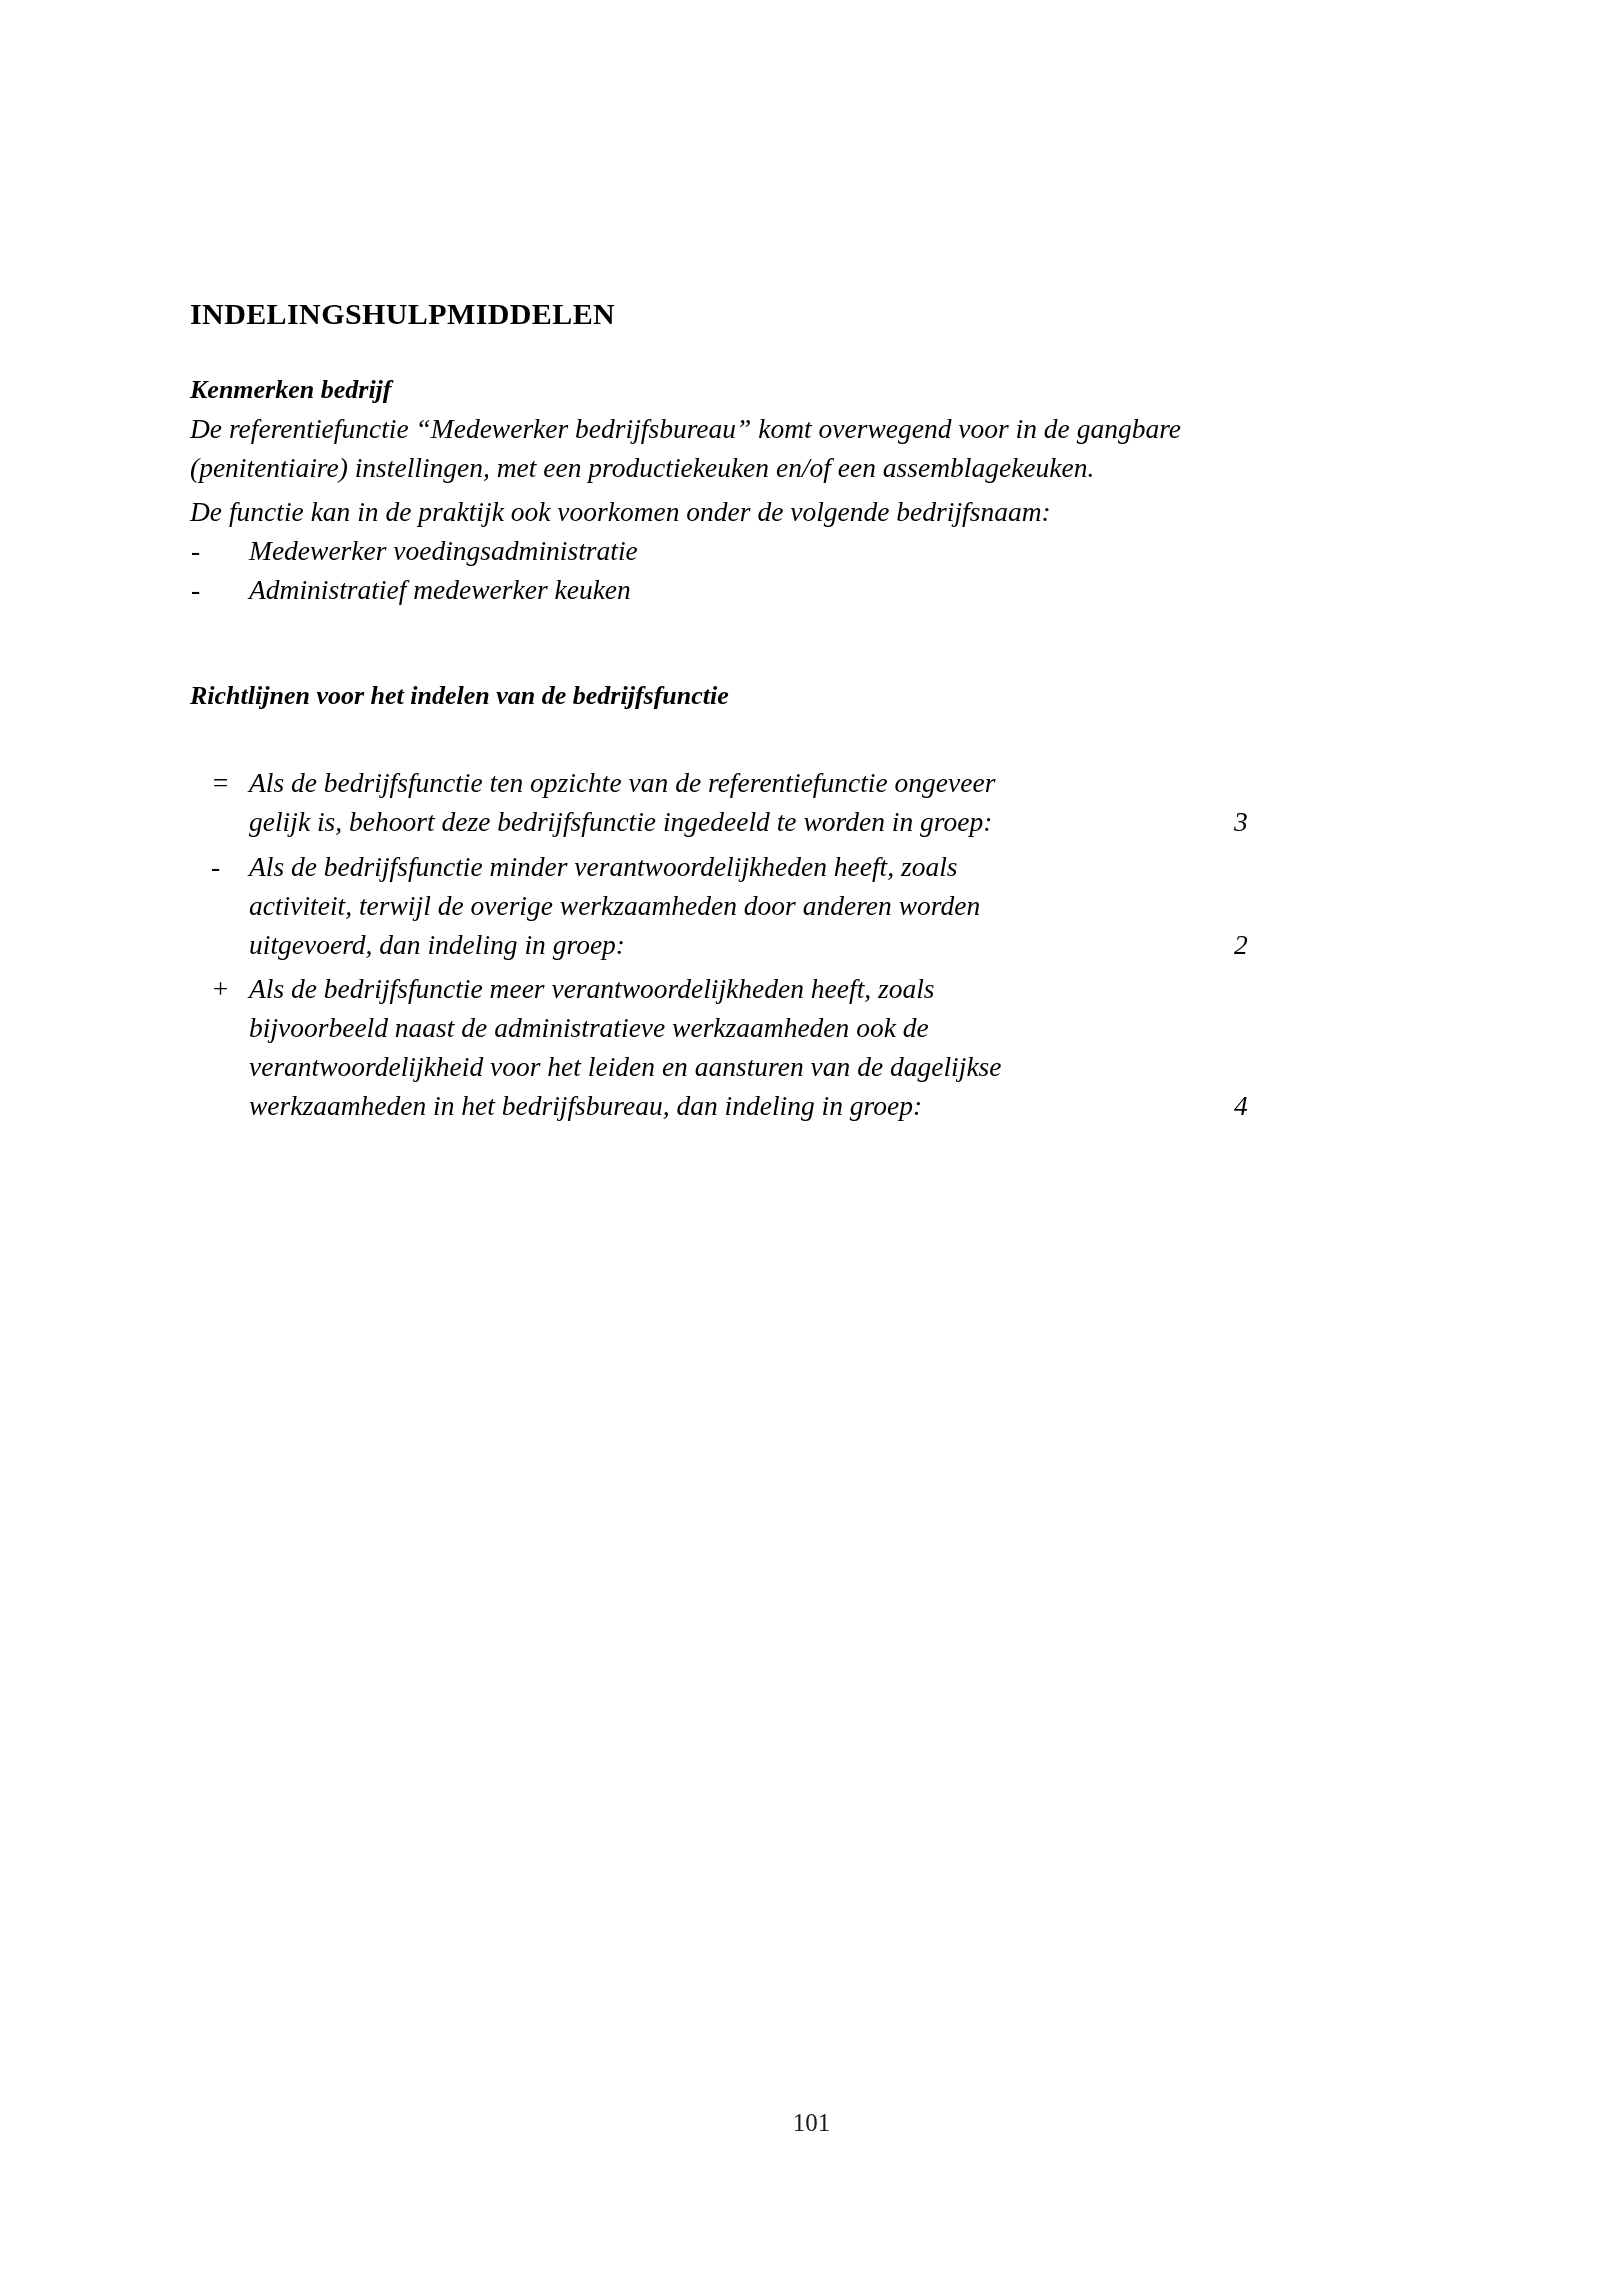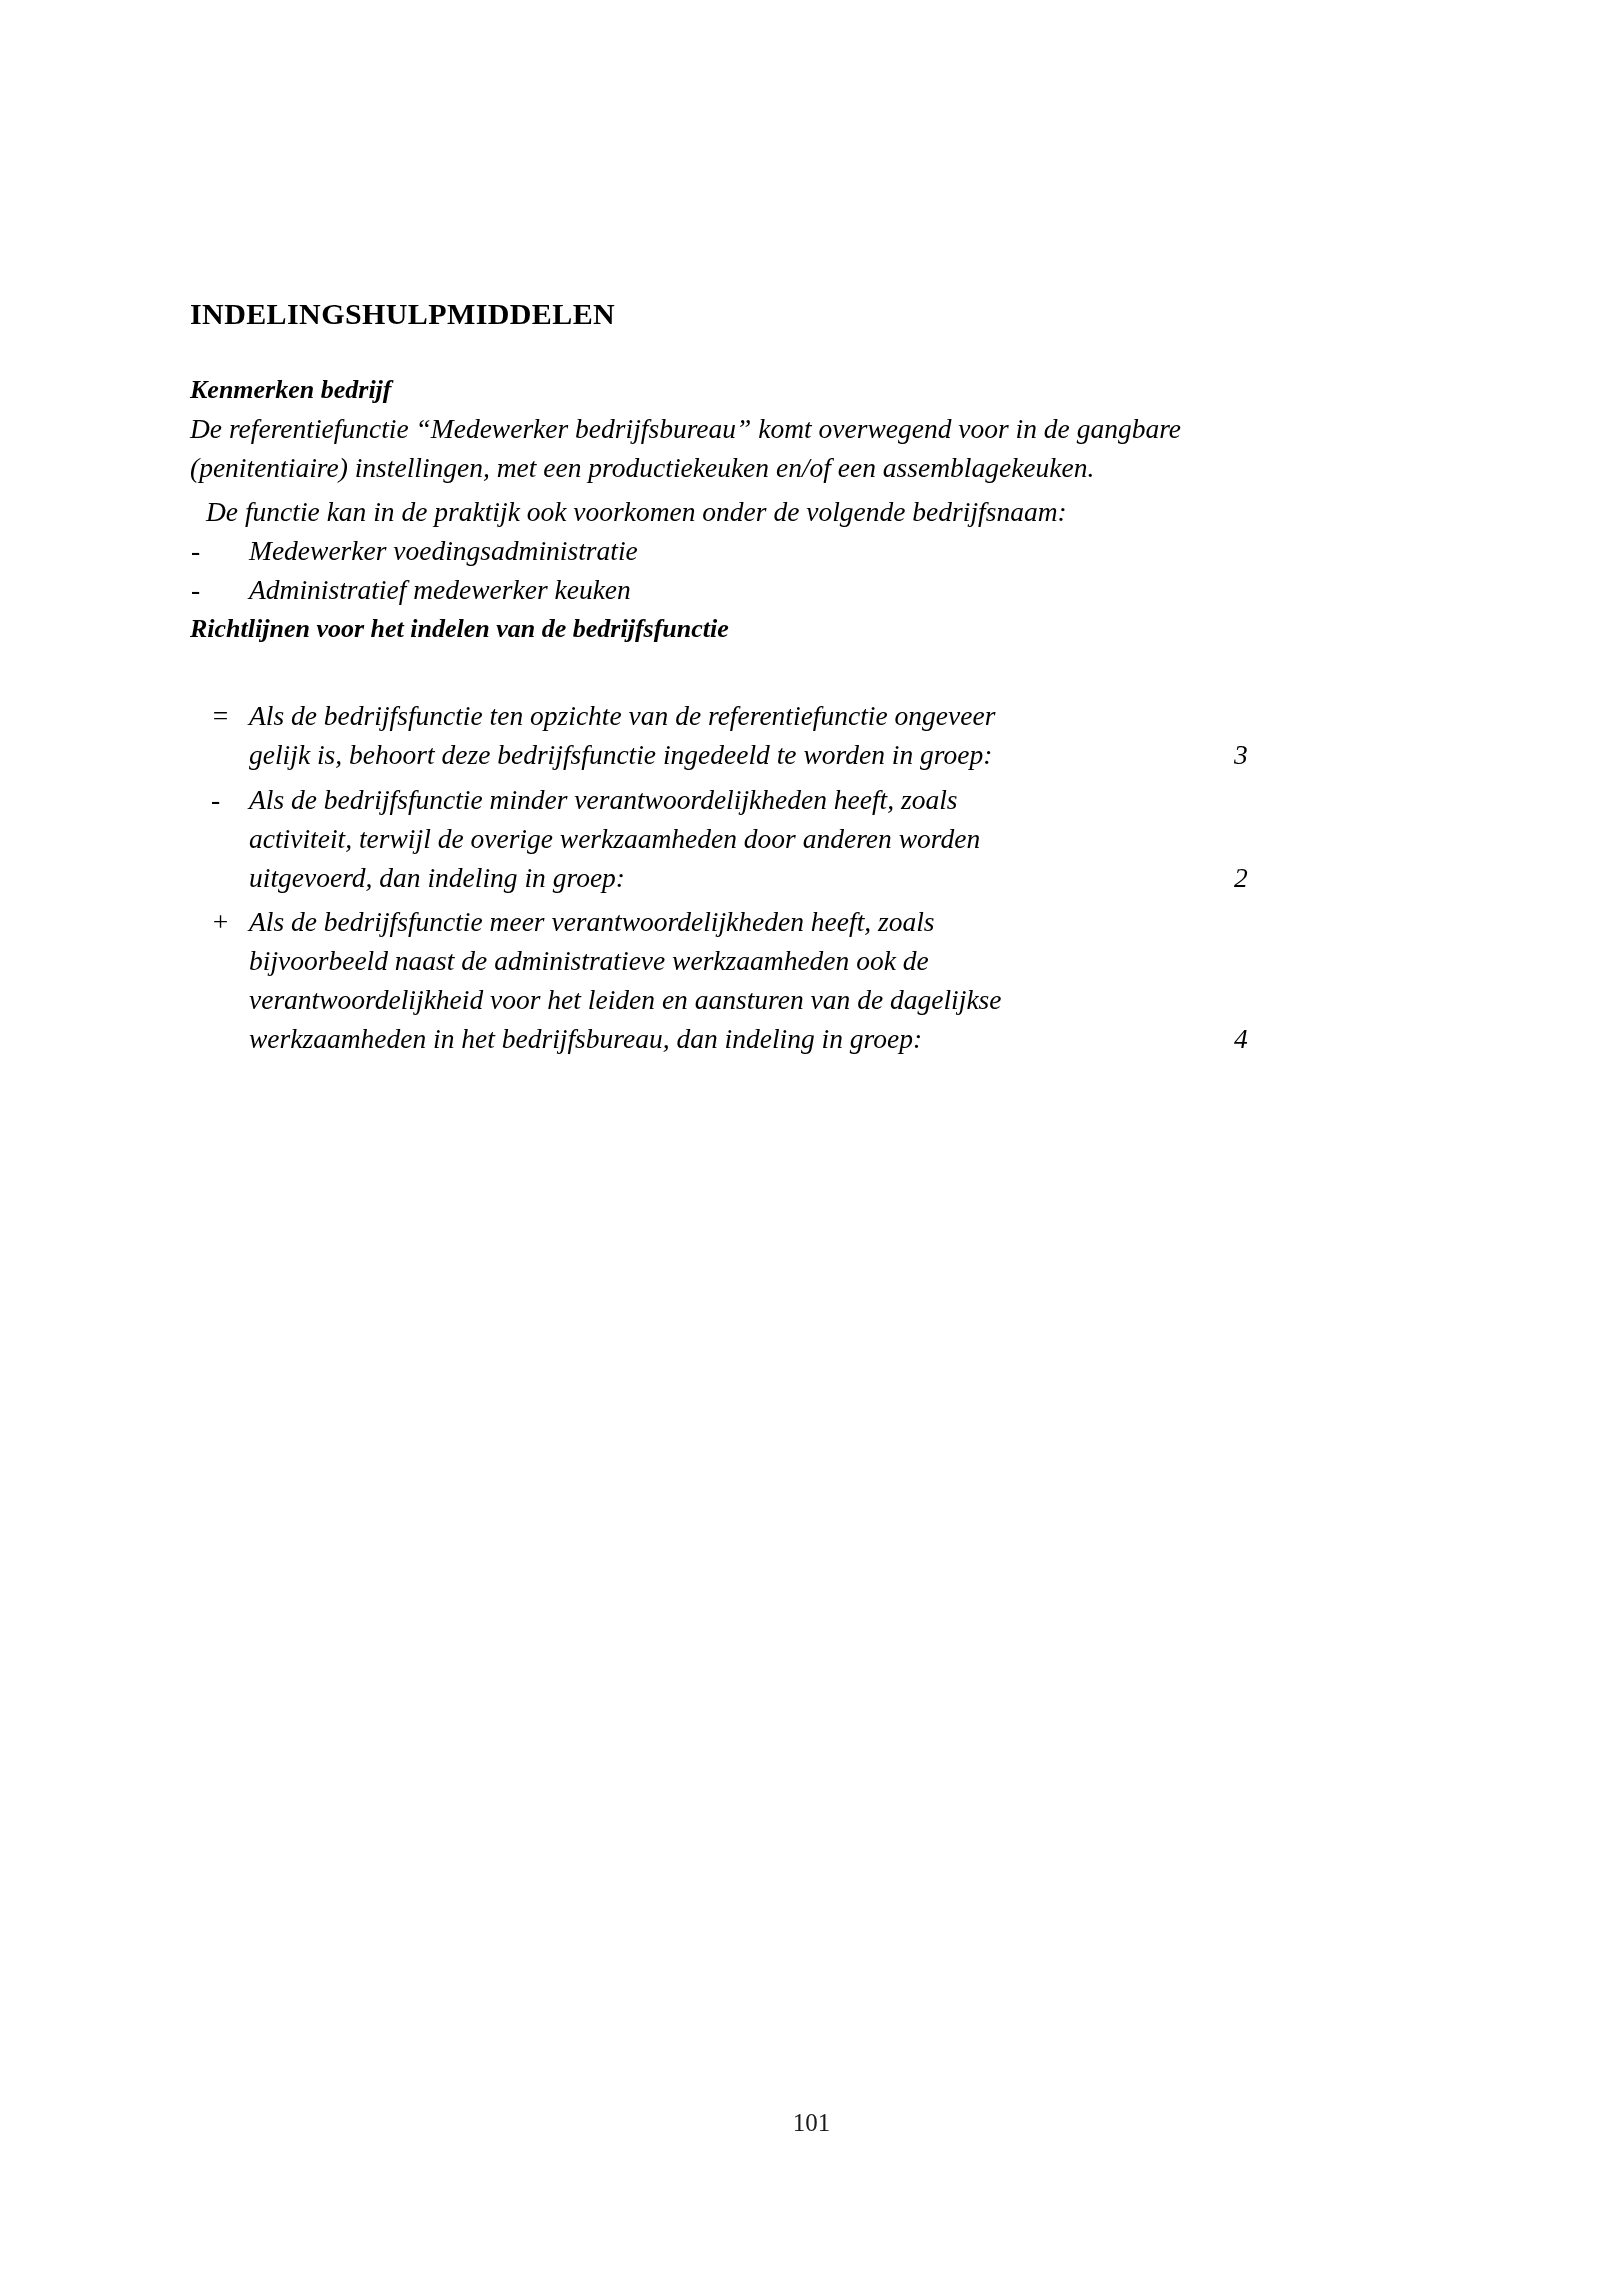--- a/index.html
+++ b/index.html
@@ -24,29 +24,29 @@
     letter-spacing: 0.4px;
   }
 
   .sec-heading {
     font-size: 26px;
     line-height: 39px;
     font-weight: 700;
     font-style: italic;
   }
   .kenmerken-heading { margin-top: 36px; }
-  .richtlijnen-heading { }
+  .richtlijnen-heading { margin-top: 67px; }
 
   .line {
     font-size: 27.5px;
     line-height: 39px;
     font-style: italic;
     white-space: nowrap;
   }
-  .para-gap { margin-top: 5.3px; margin-left: 16px; }
+  .para-gap { margin-top: 5.3px; }
 
   .alias {
     position: relative;
     padding-left: 59px;
   }
   .alias-marker {
     position: absolute;
     left: 0.9px;
     top: 0;
   }

